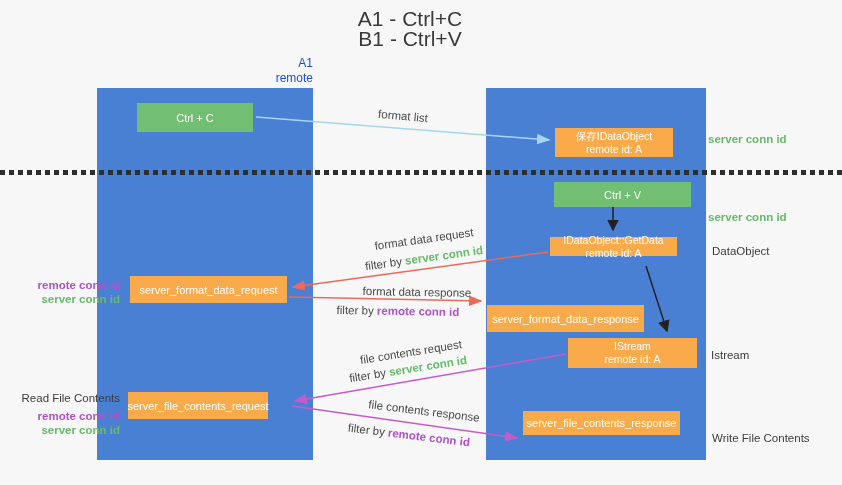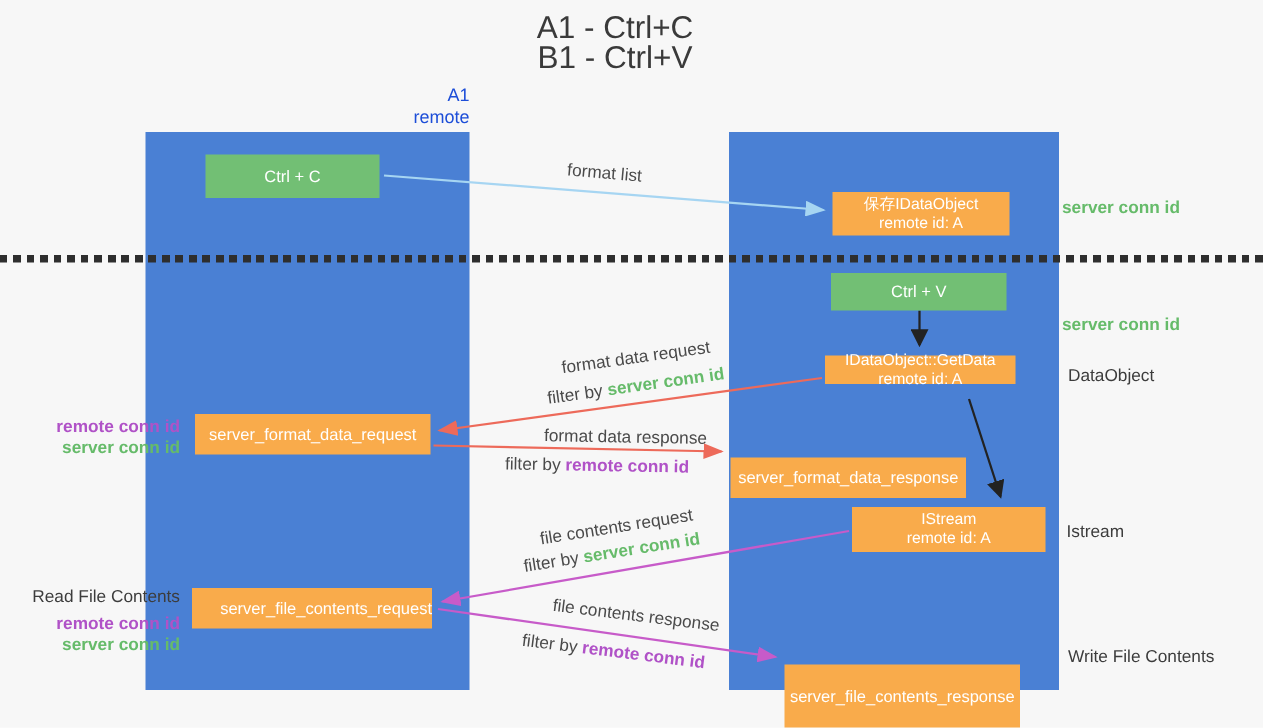--- a/index.html
+++ b/index.html
@@ -88,21 +88,21 @@
 
   <div class="node green" style="left:137px;top:103px;width:116px;height:29px;">
     <span>Ctrl + C</span>
   </div>
 
   <div class="node orange two-line" style="left:555px;top:128px;width:118px;height:29px;">
     <span>保存IDataObject</span>
     <span>remote id: A</span>
   </div>
 
-  <div class="node green" style="left:554px;top:182px;width:117px;height:25px;">
+  <div class="node green" style="left:554px;top:182px;width:137px;height:25px;">
     <span>Ctrl + V</span>
   </div>
 
   <div class="node orange two-line" style="left:550px;top:237px;width:127px;height:19px;">
     <span>IDataObject::GetData</span>
     <span>remote id: A</span>
   </div>
 
   <div class="node orange" style="left:130px;top:276px;width:157px;height:27px;">
     <span>server_format_data_request</span>
@@ -110,25 +110,25 @@
 
   <div class="node orange" style="left:487px;top:289px;width:157px;height:27px;margin-top:16px;">
     <span>server_format_data_response</span>
   </div>
 
   <div class="node orange two-line" style="left:568px;top:338px;width:129px;height:30px;">
     <span>IStream</span>
     <span>remote id: A</span>
   </div>
 
-  <div class="node orange" style="left:128px;top:392px;width:160px;height:27px;justify-content:flex-end;">
+  <div class="node orange" style="left:128px;top:392px;width:140px;height:27px;">
     <span>server_file_contents_request</span>
   </div>
 
-  <div class="node orange" style="left:523px;top:443px;width:157px;height:43px;">
+  <div class="node orange" style="left:523px;top:411px;width:157px;height:24px;">
     <span>server_file_contents_response</span>
   </div>
 
   <div class="edge-label" style="left:403px;top:116px;transform:translate(-50%,-50%) rotate(5deg);">
     <span>format list</span>
   </div>
 
   <div class="edge-label" style="left:424px;top:239px;transform:translate(-50%,-50%) rotate(-8deg);">
     <span>format data request</span>
   </div>

